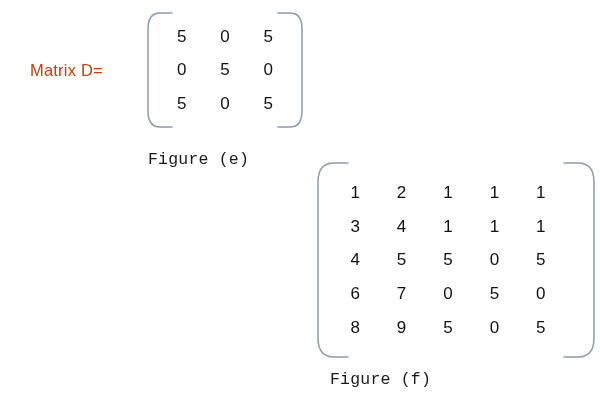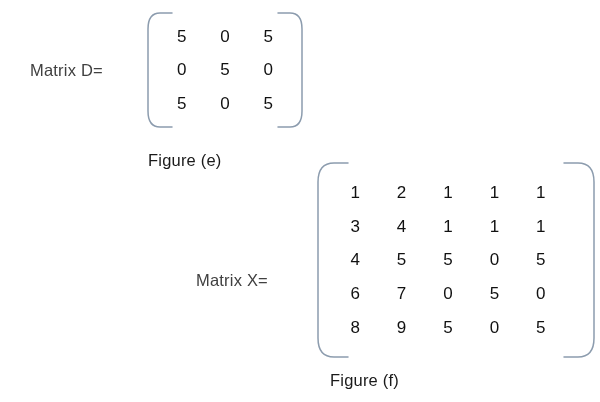--- a/index.html
+++ b/index.html
@@ -18,32 +18,33 @@
     position: relative;
     width: 600px;
     height: 402px;
   }
 
   
   .label {
     position: absolute;
     font-size: 16.5px;
     line-height: 1;
-    color: #404040;
+    color: #c2410c;
     white-space: nowrap;
     letter-spacing: 0.2px;
     text-align: center;
   }
   .caption {
     position: absolute;
     font-size: 16.5px;
     line-height: 1;
     color: #1a1a1a;
     white-space: nowrap;
     letter-spacing: 0.2px;
+    font-family: Liberation Mono, monospace;
   }
 
   
   .matrix-group {
     position: absolute;
   }
   .bracket-svg {
     position: absolute;
     left: 0;
     top: 0;
@@ -126,21 +127,20 @@
 
   <div class="matrix-group" id="group-x">
 
     <svg class="bracket-svg" id="bracket-x" viewBox="0 0 600 402">
 
       <path d="M 348 163 L 334 163 Q 318 163 318 182 L 318 338 Q 318 357 334 357 L 348 357"></path>
 
       <path d="M 564 163 L 578 163 Q 594 163 594 182 L 594 338 Q 594 357 578 357 L 564 357"></path>
     </svg>
 
-    <div class="label" style="left:196px; top:272px;">Matrix X=</div>
 
     <div class="matrix-grid" id="grid-x">
         <div class="cell">1</div>
         <div class="cell">2</div>
         <div class="cell">1</div>
         <div class="cell">1</div>
         <div class="cell">1</div>
         <div class="cell">3</div>
         <div class="cell">4</div>
         <div class="cell">1</div>

